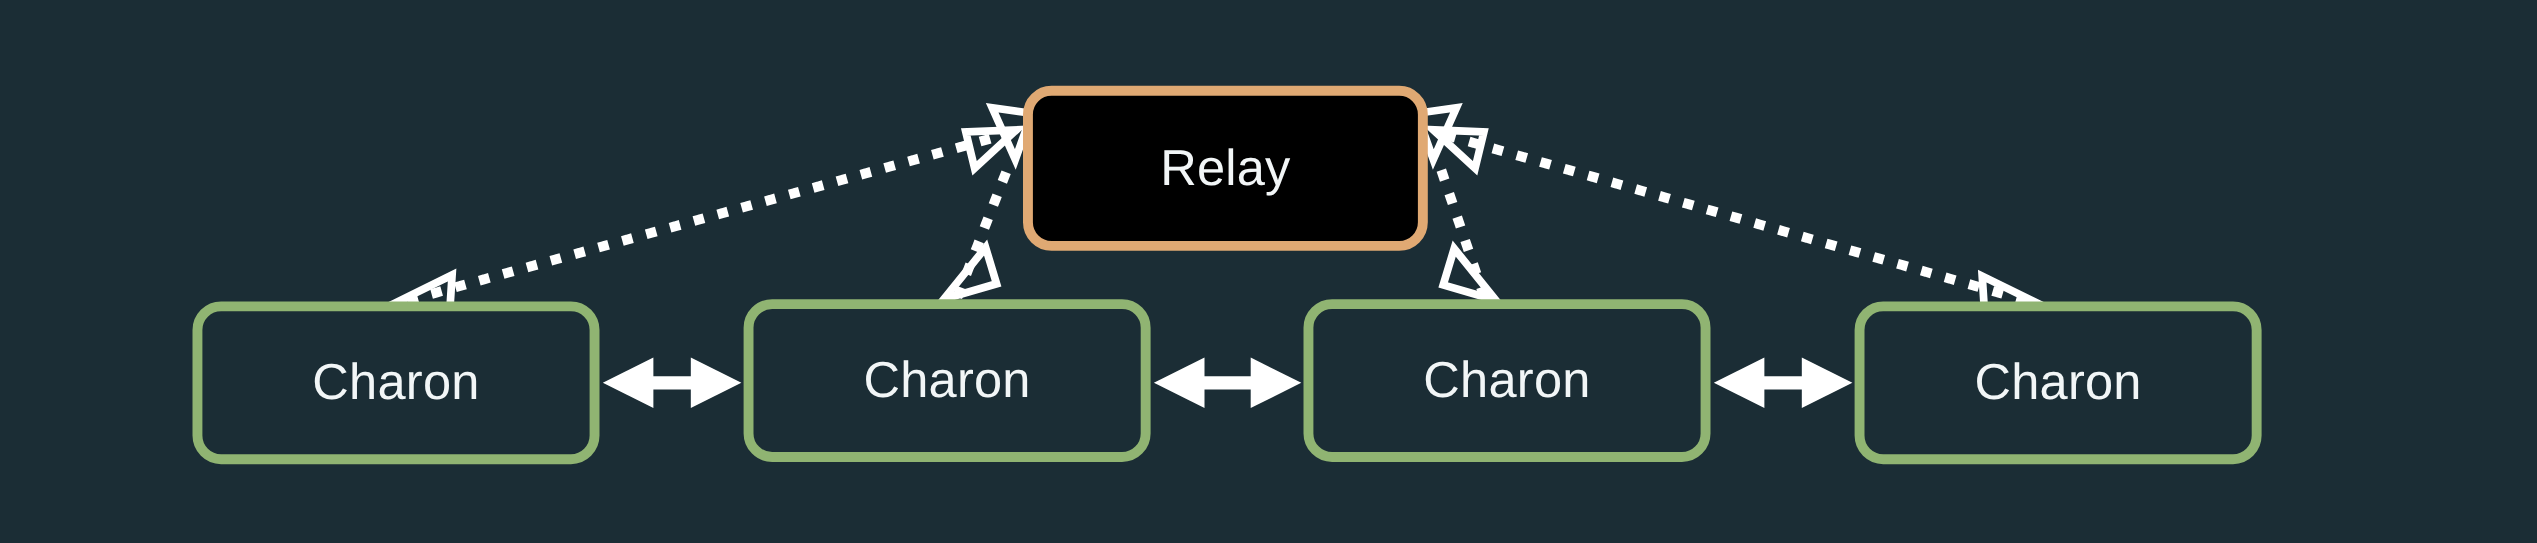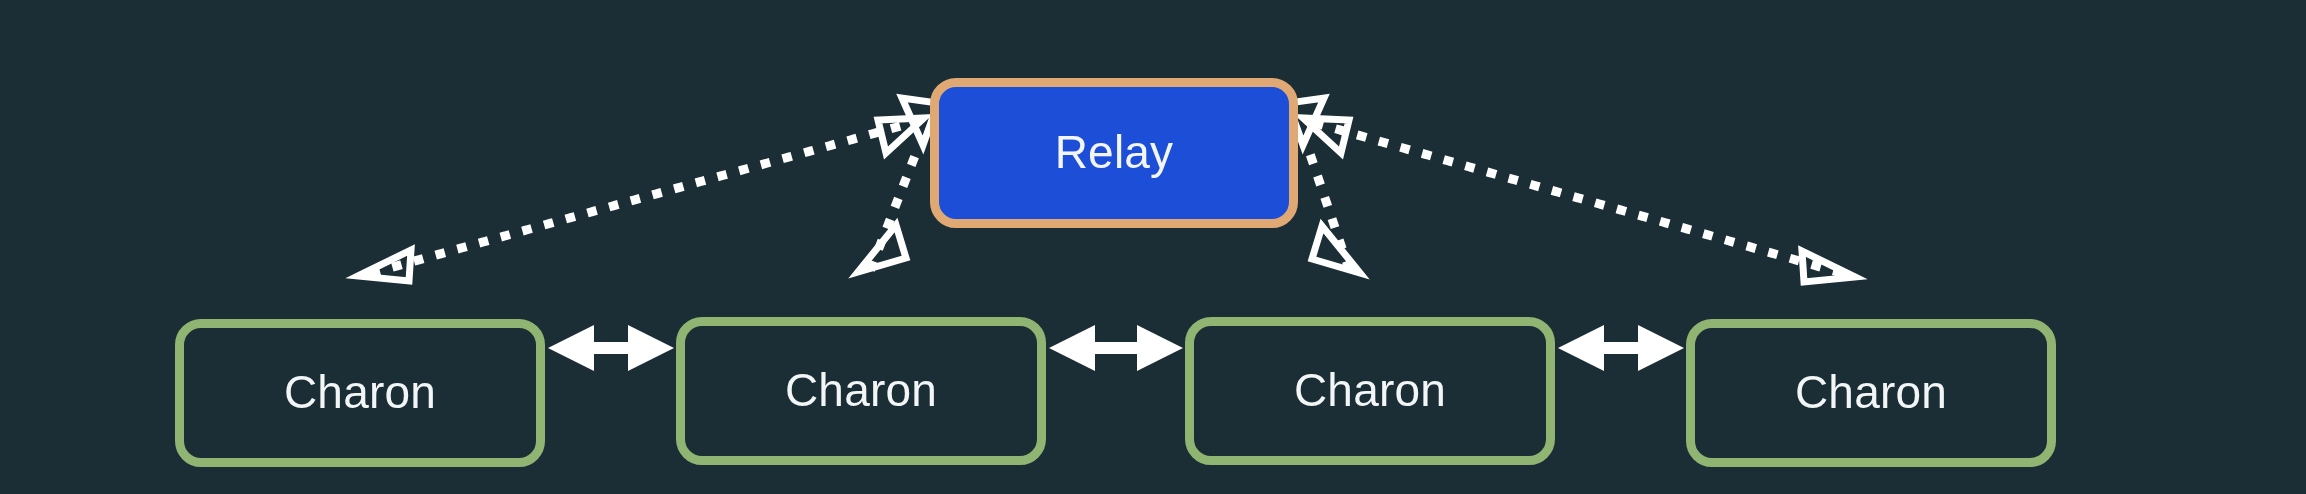--- a/index.html
+++ b/index.html
@@ -36,21 +36,20 @@
     border-radius: 26px;
     background: #1b2d35;
     color: #f2f6f7;
     font-size: 46px;
     letter-spacing: 0.2px;
     line-height: 1;
     white-space: nowrap;
   }
   .node-charon {
     border: 9px solid #90b472;
-    margin-top: 45px;
   }
   .node-relay {
     border: 9px solid #e0a973;
   }
   .node-label {
     display: block;
     transform: translateY(-1px);
   }
 </style>
 </head>
@@ -96,21 +95,21 @@
       <path d="M 1183 348 L 1137 325 L 1137 371 Z" fill="#ffffff"></path>
     </g>
 
     <g>
       <line x1="1595" y1="348" x2="1647" y2="348" stroke="#ffffff" stroke-width="12" stroke-linecap="butt"></line>
       <path d="M 1558 348 L 1604 325 L 1604 371 Z" fill="#ffffff"></path>
       <path d="M 1684 348 L 1638 325 L 1638 371 Z" fill="#ffffff"></path>
     </g>
   </svg>
 
-  <div class="node node-relay" id="node-relay" style="left: 930px; top: 78px; width: 368px; height: 150px; background: #1d4ed8; color: rgb(242, 246, 247); border-color: rgb(224, 169, 115);">
+  <div class="node node-relay" id="node-relay" style="left: 930px; top: 78px; width: 368px; height: 150px; background: #000000; color: rgb(242, 246, 247); border-color: rgb(224, 169, 115);">
     <span class="node-label">Relay</span>
   </div>
 
   <div class="node node-charon" id="node-charon1" style="left: 175px; top: 274px; width: 370px; height: 148px; background: rgb(27, 45, 53); color: rgb(242, 246, 247); border-color: rgb(144, 180, 114);">
     <span class="node-label">Charon</span>
   </div>
 
   <div class="node node-charon" id="node-charon2" style="left: 676px; top: 272px; width: 370px; height: 148px; background: rgb(27, 45, 53); color: rgb(242, 246, 247); border-color: rgb(144, 180, 114);">
     <span class="node-label">Charon</span>
   </div>

